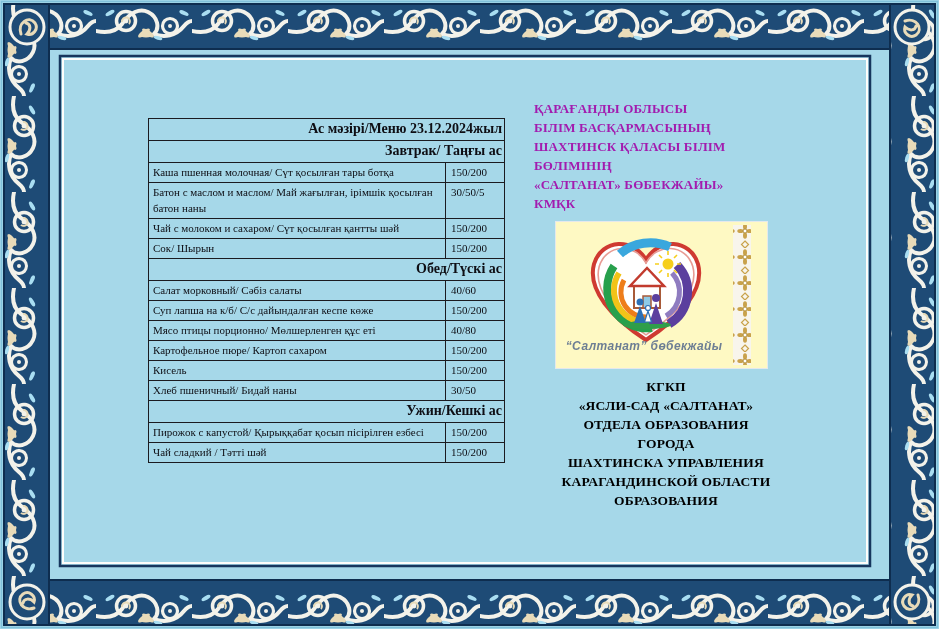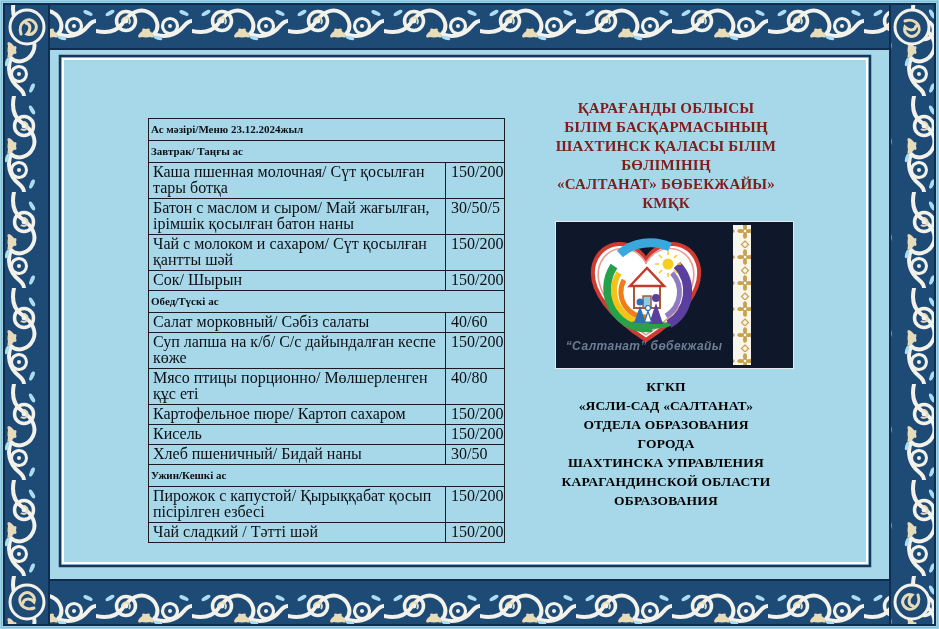--- a/index.html
+++ b/index.html
@@ -11,42 +11,42 @@
   .frame{position:absolute; left:0; top:0; z-index:0; pointer-events:none;}
   .content{position:absolute; left:0; top:0; width:939px; height:629px; z-index:1;}
 
   
   table.menu{
     position:absolute; left:148px; top:118px; width:356px;
     border-collapse:collapse; table-layout:fixed;
   }
   table.menu td{
     border:1px solid #1b1b20; vertical-align:top;
-    font-size:16px; line-height:16px; color:#0e0e14;
+    font-size:11px; line-height:16px; color:#0e0e14;
     padding:1px 8px 2px 4px;
   }
   table.menu tr.title td, table.menu tr.section td{
-    text-align:left; font-weight:bold; font-size:11px; padding:2px 2px 3px 2px;margin-left:28px;
+    text-align:right; font-weight:bold; font-size:14px; padding:2px 2px 3px 2px;margin-left:28px;
   }
   table.menu td.portion{padding-left:5px;}
 
   
   .org-kk{
     position:absolute; left:534px; top:99px; width:264px;
-    text-align:center; font-weight:bold; font-size:15px; line-height:19px;
-    color:#7f1d1d; letter-spacing:0.2px;
+    font-weight:bold; font-size:13px; line-height:19px;
+    color:#a21caf; letter-spacing:0.2px;
   }
   .org-ru{
     position:absolute; left:532px; top:377px; width:268px;
     text-align:center; font-weight:bold; font-size:13.5px; line-height:19px;
     color:#000000; letter-spacing:0.2px;
   }
   .logo-box{
-    position:absolute; left:556px; top:222px; width:237px; height:146px;
-    background:#0f172a; box-shadow:0 0 0 1px #e4e9ec;
+    position:absolute; left:556px; top:222px; width:211px; height:146px;
+    background:#fef9c3; box-shadow:0 0 0 1px #e4e9ec;
   }
   .logo-caption{
     position:absolute; left:0px; top:117px; width:176px; text-align:center;
     font-family:"Liberation Sans", sans-serif;
     font-style:italic; font-weight:bold; font-size:12px; color:#6d7e94;
     letter-spacing:0.4px;
   }
 </style>
 </head>
 <body>
@@ -136,21 +136,21 @@
         </tr>
 
         <tr class="section">
           <td colspan="2">Завтрак/ Таңғы ас</td>
         </tr>
         <tr>
           <td>Каша пшенная молочная/ Сүт қосылған тары ботқа</td>
           <td class="portion">150/200</td>
         </tr>
         <tr>
-          <td>Батон с маслом и сыром/ Май жағылған, ірімшік қосылған батон наны</td>
+          <td>Батон с маслом и маслом/ Май жағылған, ірімшік қосылған батон наны</td>
           <td class="portion">30/50/5</td>
         </tr>
         <tr>
           <td>Чай с молоком и сахаром/ Сүт қосылған қантты шәй</td>
           <td class="portion">150/200</td>
         </tr>
         <tr>
           <td>Сок/ Шырын</td>
           <td class="portion">150/200</td>
         </tr>

